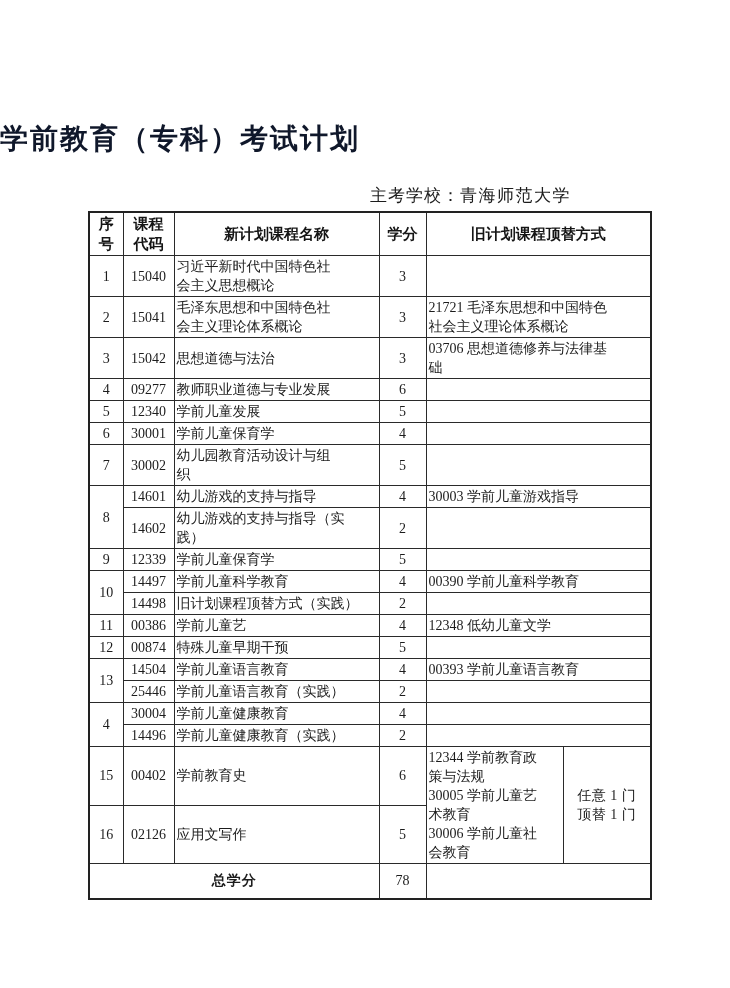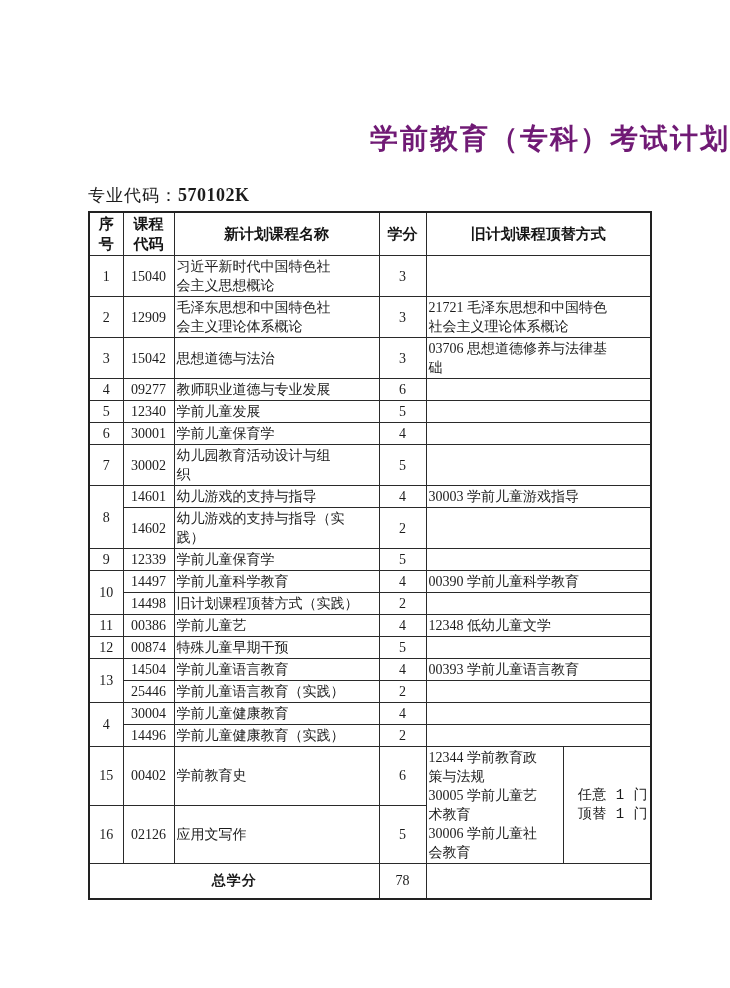--- a/index.html
+++ b/index.html
@@ -3,22 +3,22 @@
 <meta charset="utf-8">
 <style>
   html,body{margin:0;padding:0;background:#ffffff;}
   body{
     width:730px;height:988px;position:relative;overflow:hidden;
     font-family:"Liberation Serif","DejaVu Serif",serif;
     color:#1c1c1c;
   }
   .doc-title{
     position:absolute;top:120px;left:0;width:730px;
-    text-align:right;font-size:28px;font-weight:700;
-    letter-spacing:2px;margin:0;color:#701a75;
+    text-align:left;font-size:28px;font-weight:700;
+    letter-spacing:2px;margin:0;color:#0f172a;
   }
   .meta-line{
     position:absolute;top:184px;left:88px;width:562px;height:24px;
     font-size:17px;
   }
   .meta-major{position:absolute;left:0;top:0;}
   .meta-school{position:absolute;left:282px;top:0;}
   .meta-label{letter-spacing:1px;}
   .meta-code{font-weight:700;font-size:18px;letter-spacing:0.5px;}
   .meta-school-name{letter-spacing:1.5px;}
@@ -37,32 +37,32 @@
     overflow:hidden;
   }
   .plan thead tr{height:42px;}
   .plan th{
     font-family:"Liberation Sans","DejaVu Sans",sans-serif;
     font-weight:700;font-size:15px;line-height:20px;
     text-align:center;color:#151515;
   }
   .c-no,.c-code,.c-credit{text-align:center;}
   .c-name,.c-old{text-align:left;padding:1px 8px;margin-left:44px;}
-  .c-repl{text-align:right;padding:1px 6px;letter-spacing:0.5px;font-family:Liberation Mono, monospace;}
+  .c-repl{text-align:center;padding:1px 6px;letter-spacing:0.5px;}
   .c-total_label{text-align:center;letter-spacing:1px;font-weight:bold;}
   .plan tbody tr.r-tall{height:55px;}
   .plan tbody tr.r-total{height:35px;}
 </style>
 </head>
 <body>
 
 <h1 class="doc-title">学前教育（专科）考试计划</h1>
 
 <div class="meta-line">
-  <span class="meta-major"><span class="meta-label">专业代码：</span><span class="meta-code">570102K</span></span>
+  <span class="meta-school"><span class="meta-label">主考学校：</span><span class="meta-school-name">青海师范大学</span></span>
 </div>
 
 <table class="plan">
   <colgroup>
     <col style="width:34px">
       <col style="width:51px">
       <col style="width:205px">
     <col style="width:47px">
       <col style="width:137px">
       <col style="width:88px">
@@ -82,21 +82,21 @@
       <tr>
         <td class="c-no">1</td>
         <td class="c-code">15040</td>
         <td class="c-name">习近平新时代中国特色社
 会主义思想概论</td>
         <td class="c-credit">3</td>
         <td colspan="2" class="c-old"></td>
       </tr>
       <tr>
         <td class="c-no">2</td>
-        <td class="c-code">12909</td>
+        <td class="c-code">15041</td>
         <td class="c-name">毛泽东思想和中国特色社
 会主义理论体系概论</td>
         <td class="c-credit">3</td>
         <td colspan="2" class="c-old">21721 毛泽东思想和中国特色
 社会主义理论体系概论</td>
       </tr>
       <tr>
         <td class="c-no">3</td>
         <td class="c-code">15042</td>
         <td class="c-name">思想道德与法治</td>

